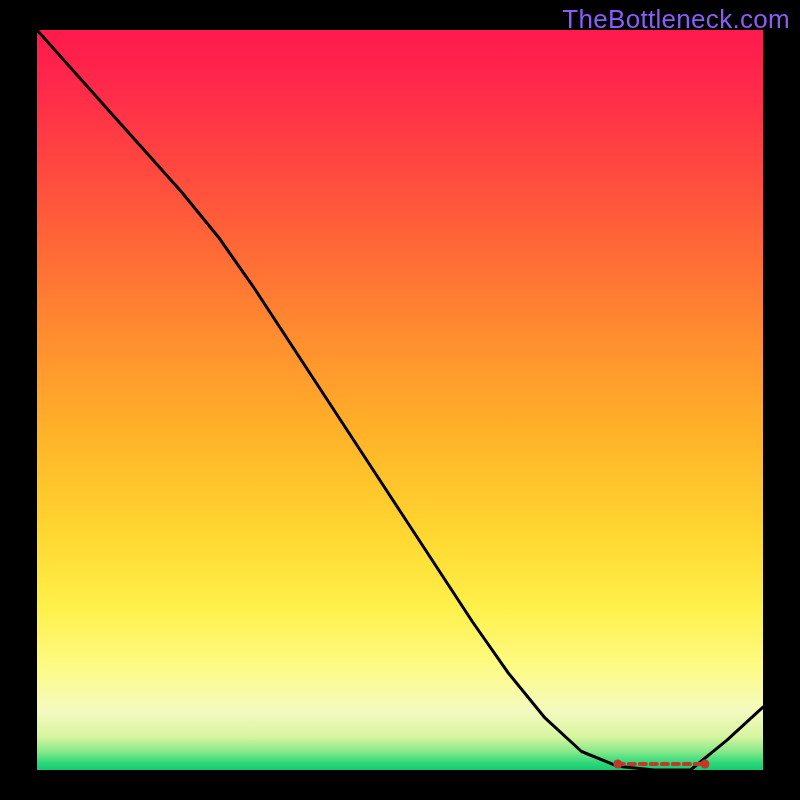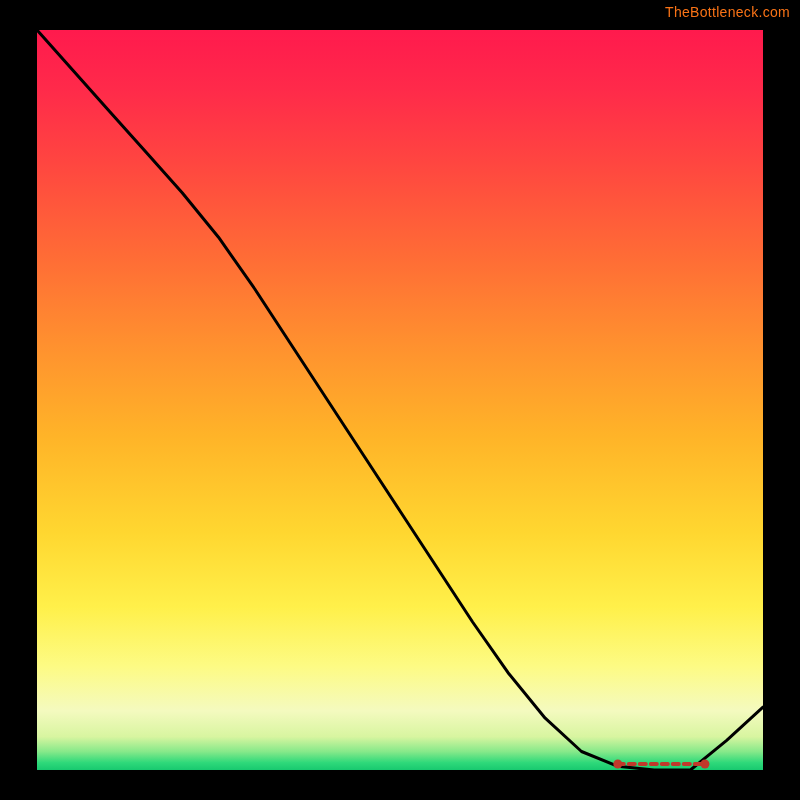--- a/index.html
+++ b/index.html
@@ -14,22 +14,22 @@
   .frame {
     position: relative;
     width: 800px;
     height: 800px;
     background: #000;
   }
   .watermark {
     position: absolute;
     top: 4px;
     right: 10px;
-    color: #f97316;
-    font-size: 14px;
+    color: #8b5cf6;
+    font-size: 26px;
     font-weight: 500;
     letter-spacing: 0.3px;
     z-index: 10;
   }
   svg {
     position: absolute;
     left: 0;
     top: 0;
   }
 </style>

